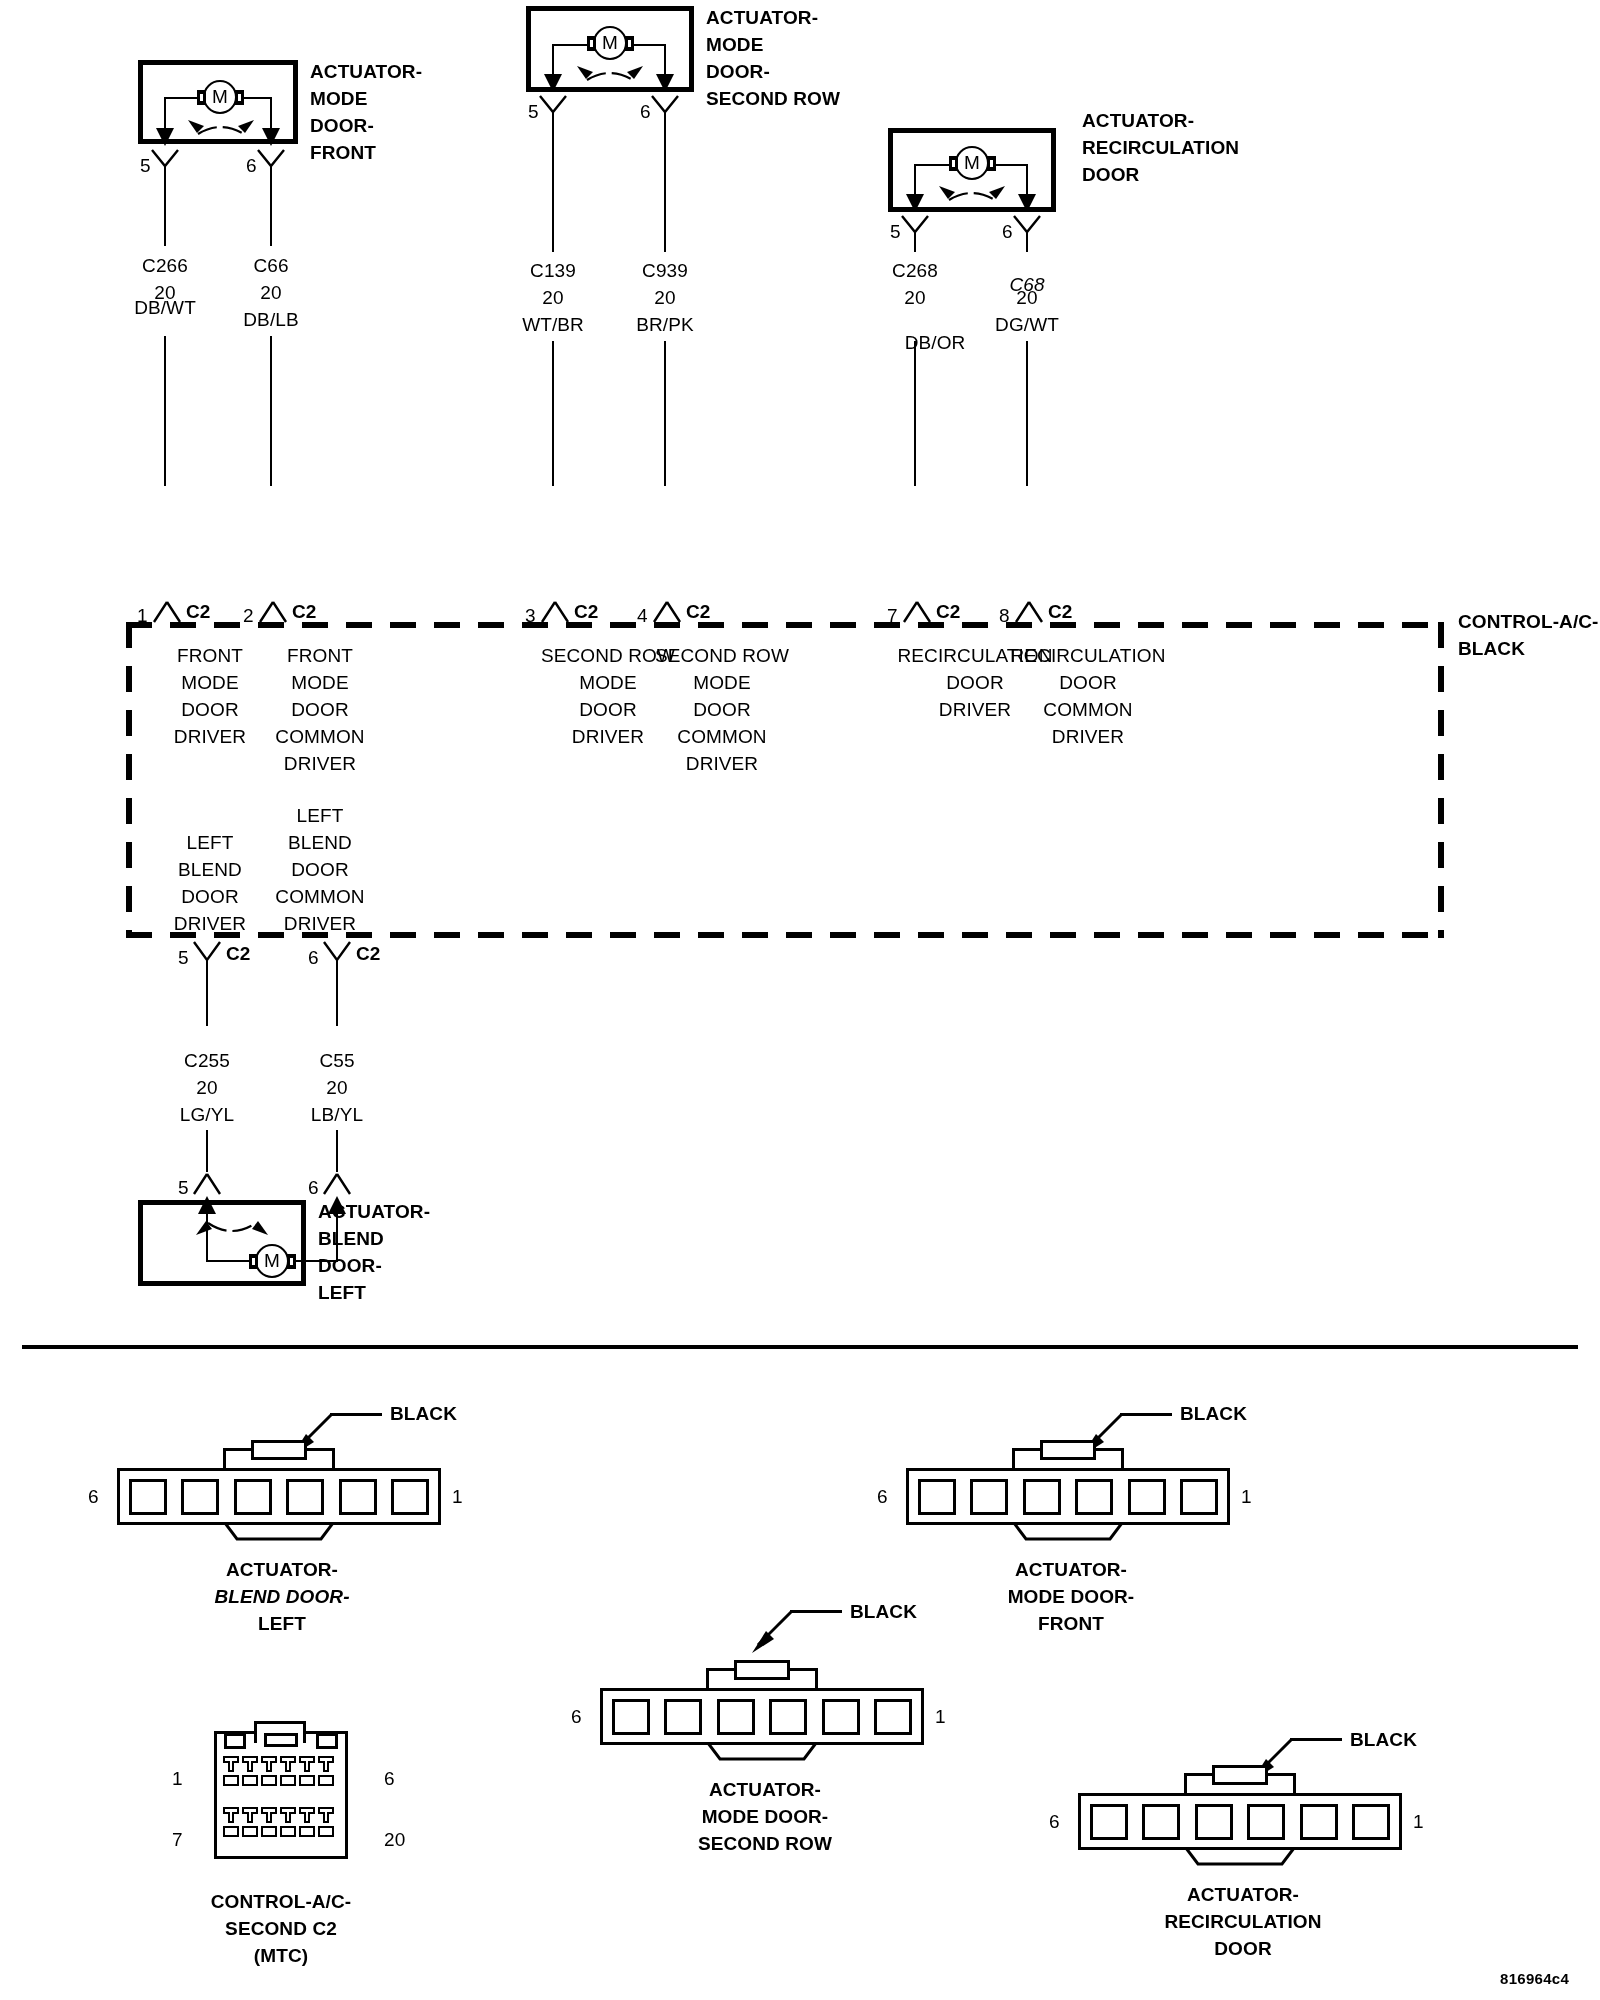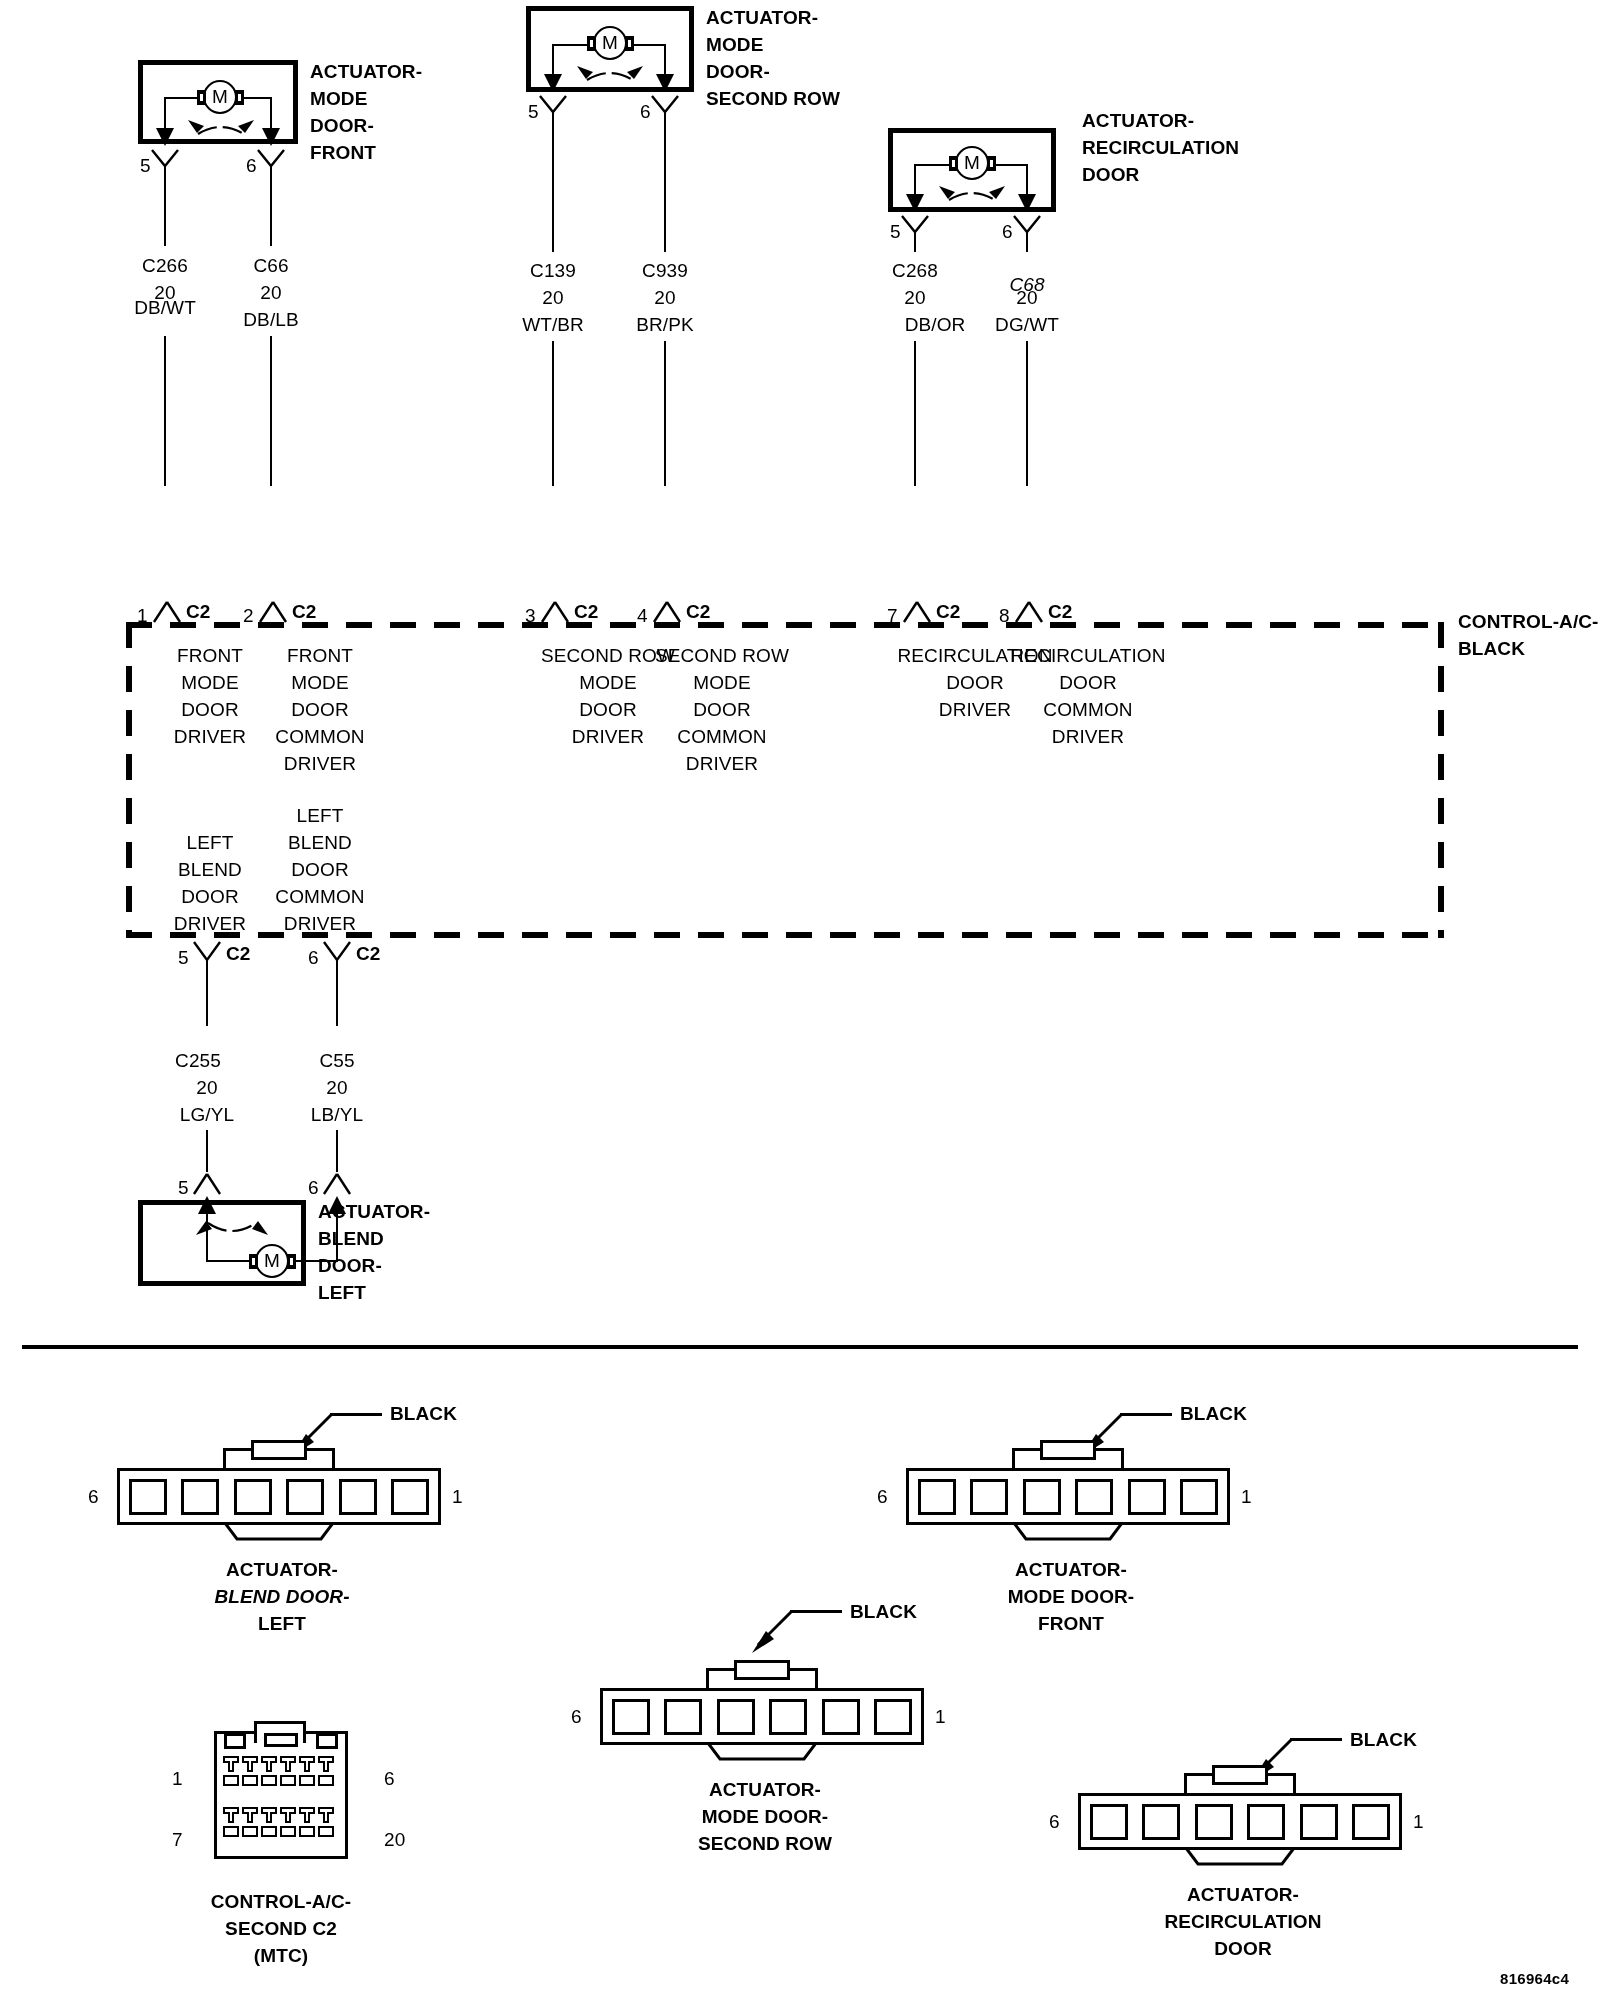--- a/index.html
+++ b/index.html
@@ -255,21 +255,21 @@
     </svg>
   <svg class="abs" style="left:1012px;top:214px;" width="30" height="22">
       <path d="M2 2 L15 18 L28 2" stroke="#000" stroke-width="2.4" fill="none"></path>
     </svg>
   <div class="txt pinnum" style="left:890px;top:218px;">5</div>
   <div class="txt pinnum" style="left:1002px;top:218px;">6</div>
 
   <div class="vline" style="left:914px;top:232px;height:20px;"></div>
   <div class="txt c" style="left:915px;top:257px;">C268</div>
   <div class="txt c" style="left:915px;top:284px;">20</div>
-  <div class="txt c" style="left:915px;top:311px;margin-left:20px;">DB/OR</div>
+  <div class="txt c" style="left:915px;top:329px;margin-left:20px;">DB/OR</div>
   <div class="vline" style="left:914px;top:341px;height:145px;"></div>
 
   <div class="vline" style="left:1026px;top:232px;height:20px;"></div>
   <div class="txt c" style="left:1027px;top:271px;font-style:italic;">C68</div>
   <div class="txt c" style="left:1027px;top:284px;">20</div>
   <div class="txt c" style="left:1027px;top:311px;">DG/WT</div>
   <div class="vline" style="left:1026px;top:341px;height:145px;"></div>
 
   <div class="dash-h" style="left:126px;top:622px;width:1318px;"></div>
   <div class="dash-h" style="left:126px;top:932px;width:1318px;"></div>
@@ -355,21 +355,21 @@
   <div class="txt pinnum" style="left:178px;top:944px;">5</div>
   <div class="txt b" style="left:226px;top:940px;">C2</div>
 
   <svg class="abs" style="left:322px;top:940px;" width="30" height="24">
       <path d="M2 2 L15 20 L28 2" stroke="#000" stroke-width="2.4" fill="none"></path>
     </svg>
   <div class="txt pinnum" style="left:308px;top:944px;">6</div>
   <div class="txt b" style="left:356px;top:940px;">C2</div>
 
   <div class="vline" style="left:206px;top:958px;height:68px;"></div>
-  <div class="txt c" style="left:198px;top:1047px;">C255</div>
+  <div class="txt c" style="left:207px;top:1047px;">C255</div>
   <div class="txt c" style="left:207px;top:1074px;">20</div>
   <div class="txt c" style="left:207px;top:1101px;">LG/YL</div>
   <div class="vline" style="left:206px;top:1130px;height:42px;"></div>
 
   <div class="vline" style="left:336px;top:958px;height:68px;"></div>
   <div class="txt c" style="left:337px;top:1047px;">C55</div>
   <div class="txt c" style="left:337px;top:1074px;">20</div>
   <div class="txt c" style="left:337px;top:1101px;">LB/YL</div>
   <div class="vline" style="left:336px;top:1130px;height:42px;"></div>
 

